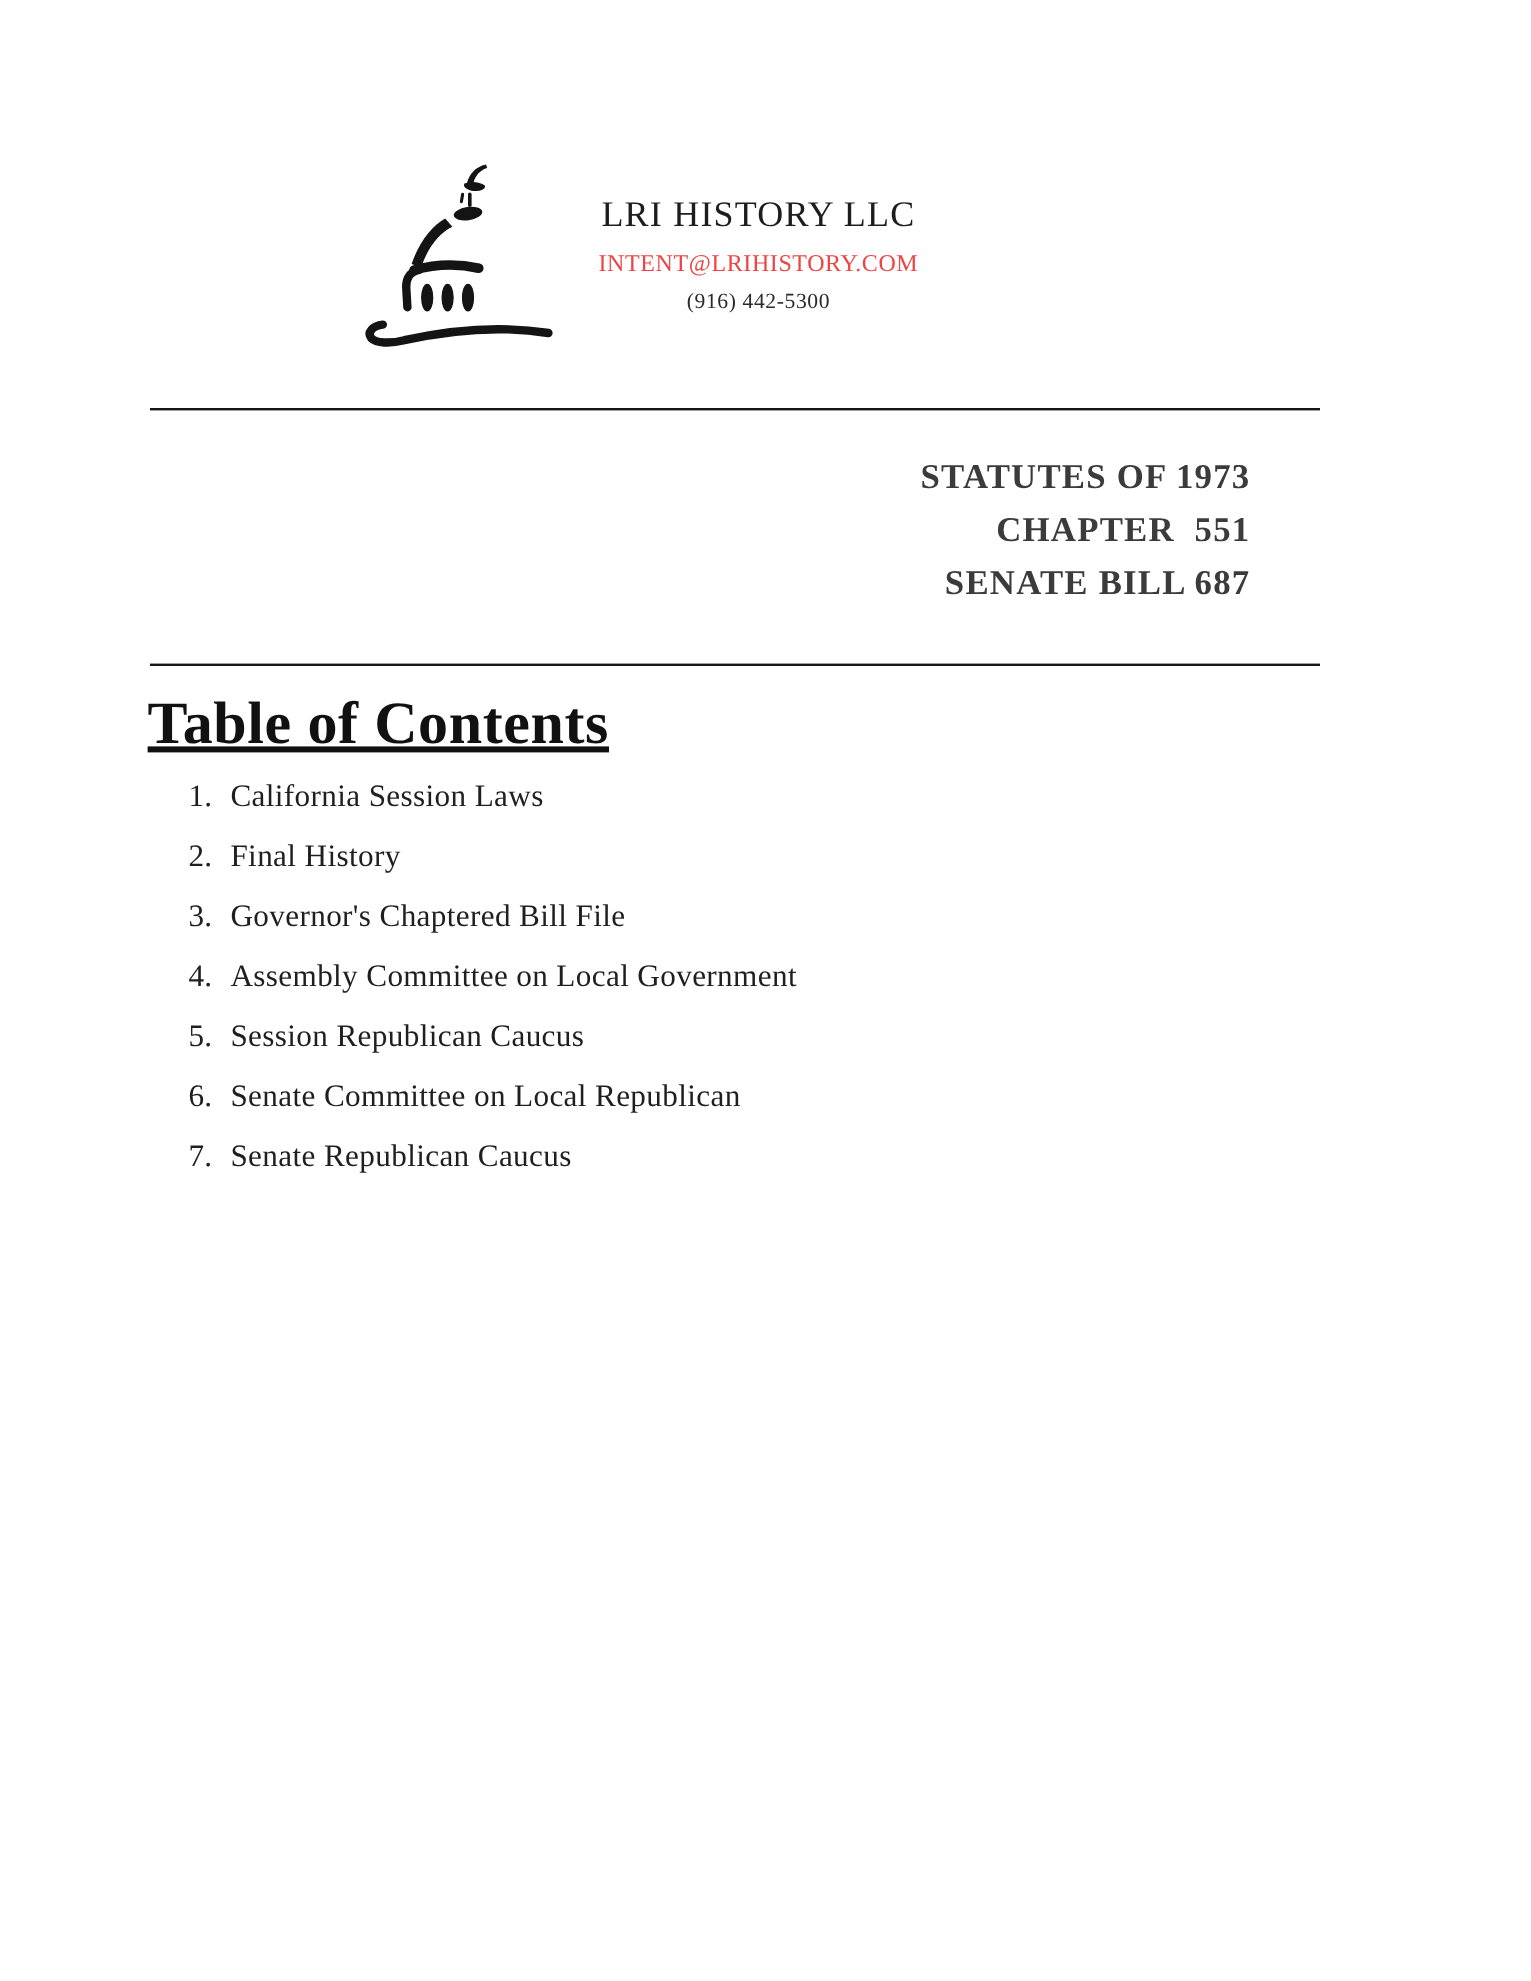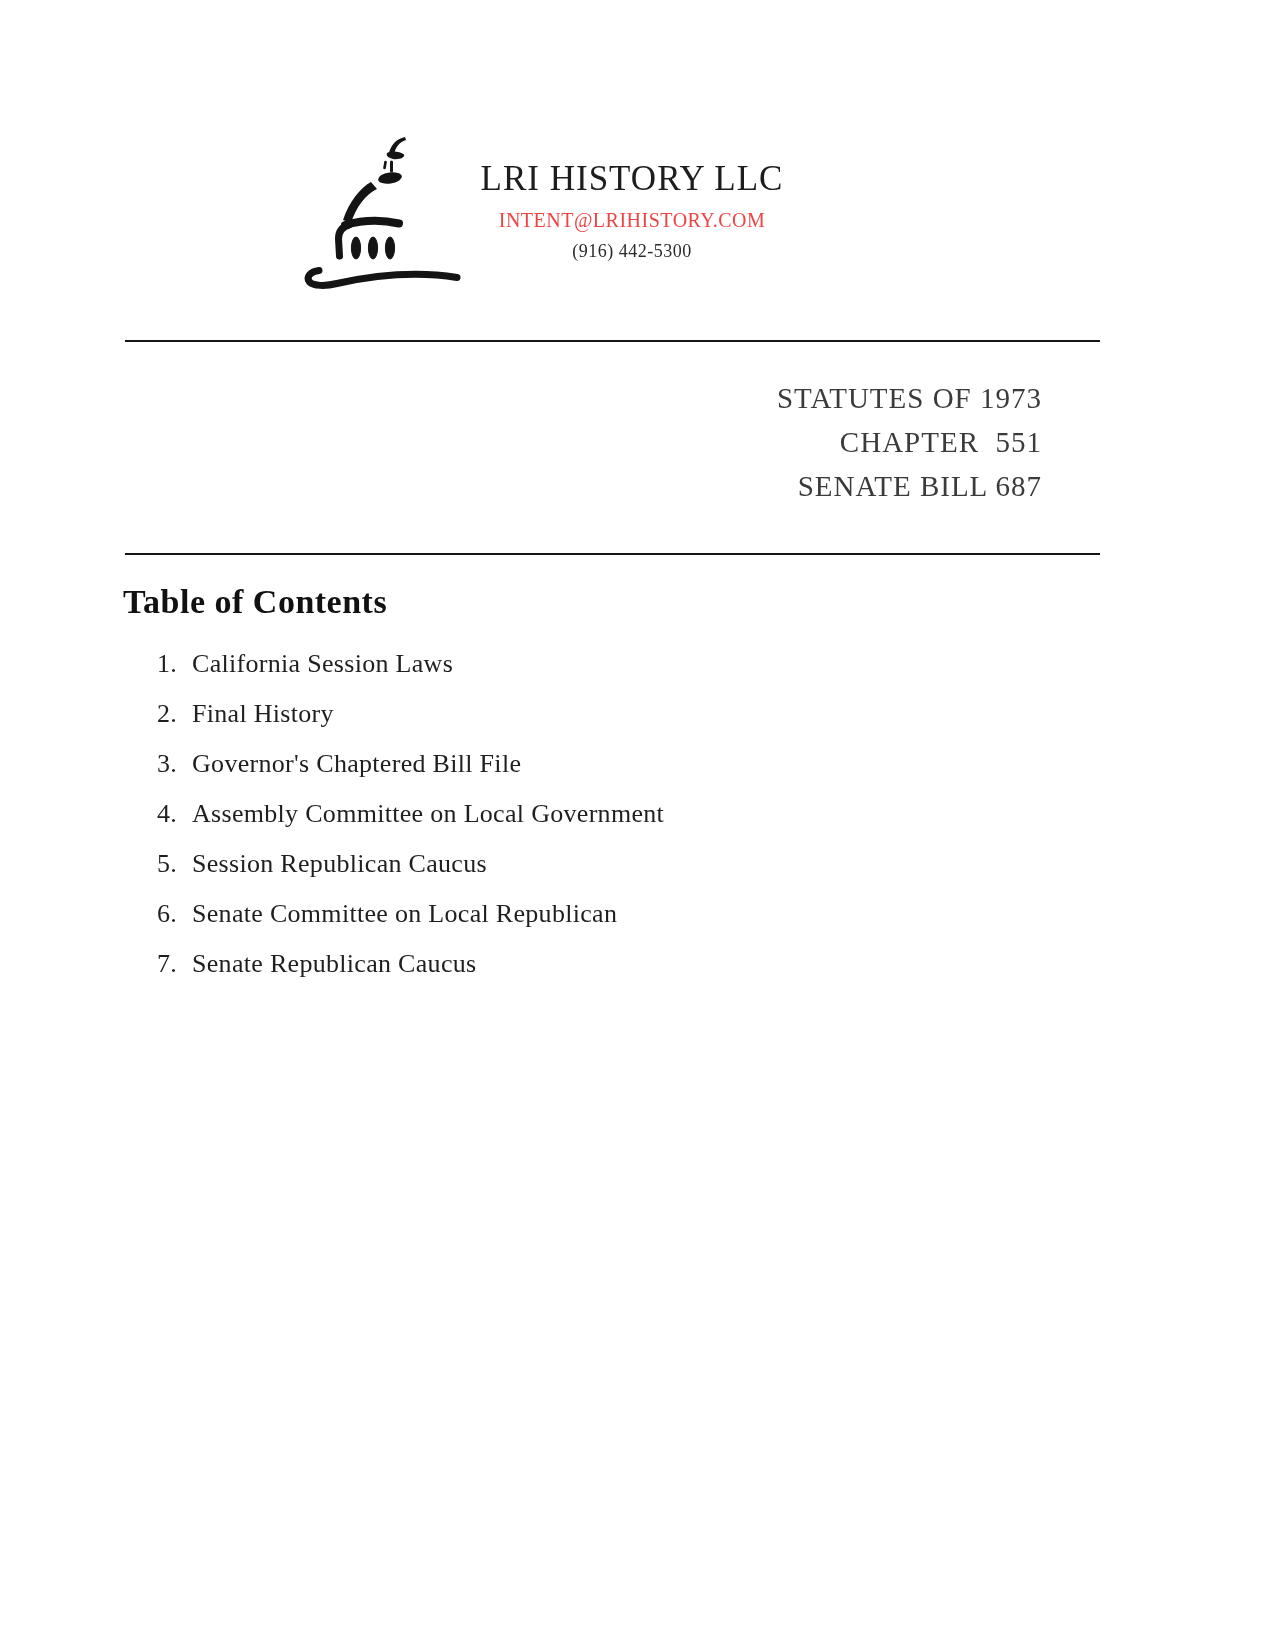--- a/index.html
+++ b/index.html
@@ -24,21 +24,21 @@
   .logo svg { width: 100%; height: 100%; display: block; }
 
   .letterhead-text {
     position: absolute;
     left: 472px;
     top: 160px;
     width: 320px;
     text-align: center;
   }
   .company {
-    font-size: 35px;
+    font-size: 30px;
     line-height: 38px;
     letter-spacing: 1px;
     color: #1d1d1d;
   }
   .contact-email {
     margin-top: 6px;
     font-size: 20px;
     line-height: 32px;
     letter-spacing: 0.5px;
     color: #ef4444;
@@ -72,37 +72,38 @@
   
   .case-header {
     position: absolute;
     top: 376px;
     right: 234px;
     text-align: right;
   }
   .case-line {
     font-size: 29px;
     line-height: 44px;
-    font-weight: normal;
+    font-weight: bold;
     letter-spacing: 1px;
     color: #3b3b3b;
     white-space: pre; 
   }
 
   
   .toc-title {
     position: absolute;
     left: 123px;
     top: 582px;
     margin: 0;
-    font-size: 34px;
+    font-size: 50px;
     line-height: 40px;
     font-weight: bold;
     letter-spacing: 0.5px;
     color: #111111;
+    text-decoration: underline;
   }
   .toc-list {
     position: absolute;
     left: 157px;
     top: 639px;
     margin: 0;
     padding: 0;
     list-style: none;
   }
   .toc-item {

